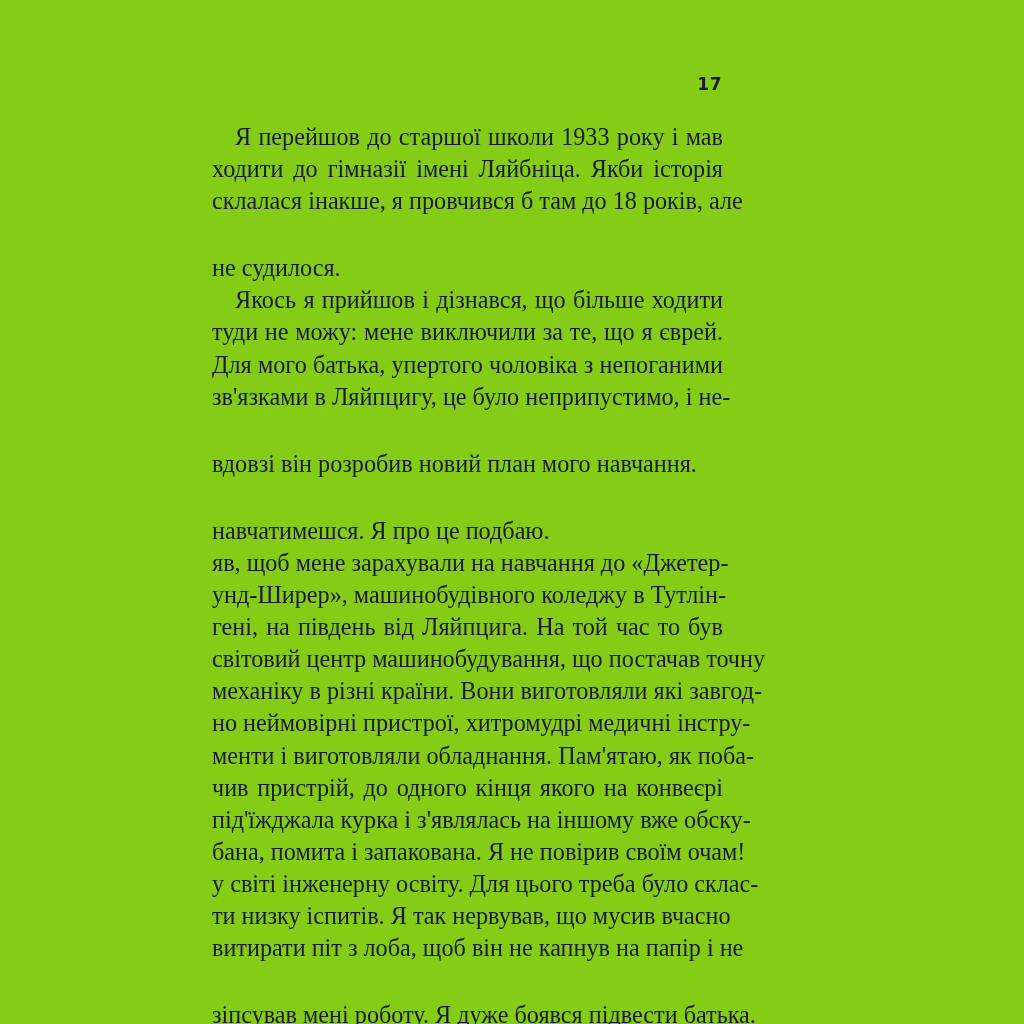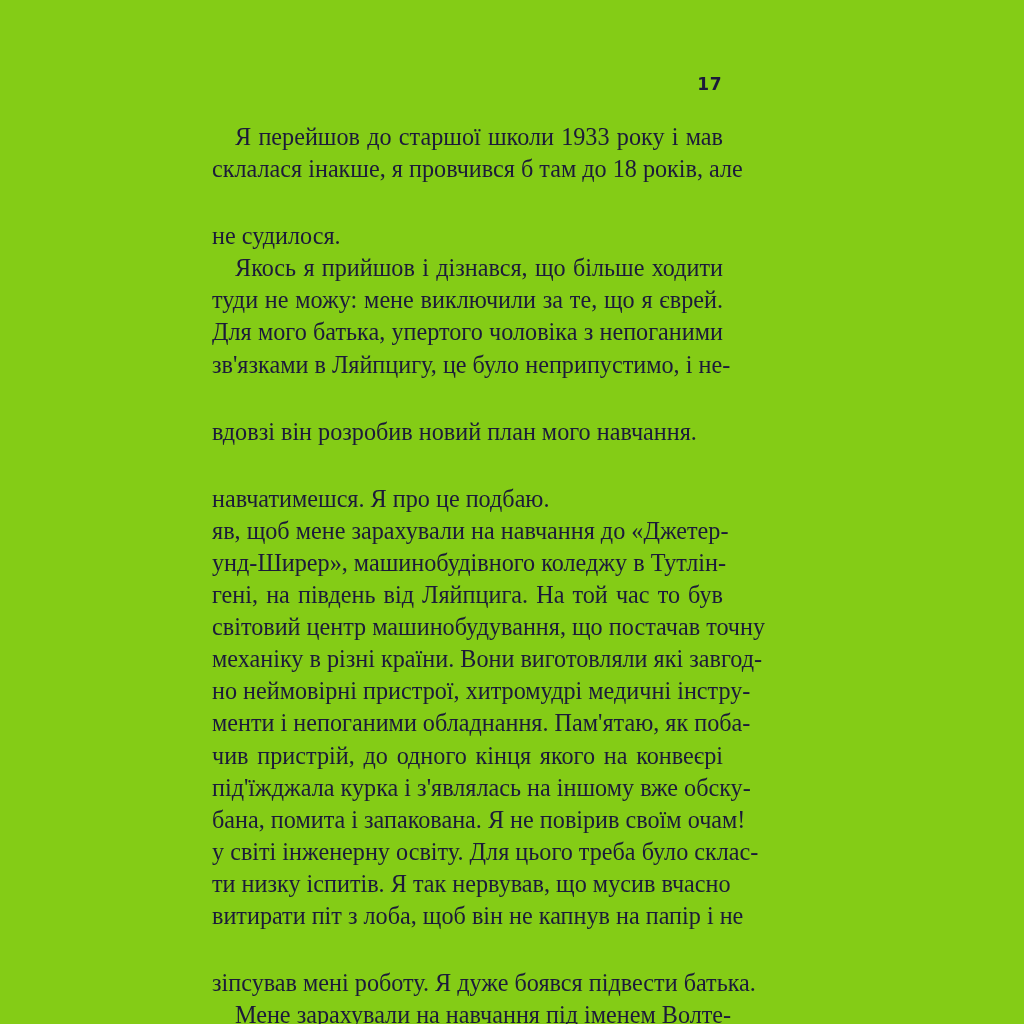--- a/index.html
+++ b/index.html
@@ -61,20 +61,21 @@
 </head>
 <body>
 
 <div class="page">
   <div class="page-number">17</div>
 
   <div class="text-block">
 
     <div>
       <span class="line indent">Я перейшов до старшої школи 1933 року і мав</span>
+      <span class="line">ходити до гімназії імені Ляйбніца. Якби історія</span>
       <span class="line">склалася інакше, я провчився б там до 18 років, але</span>
       <span class="line last">не судилося.</span>
     </div>
 
     <div>
       <span class="line indent">Якось я прийшов і дізнався, що більше ходити</span>
       <span class="line">туди не можу: мене виключили за те, що я єврей.</span>
       <span class="line">Для мого батька, упертого чоловіка з непоганими</span>
       <span class="line">зв'язками в Ляйпцигу, це було неприпустимо, і не-</span>
       <span class="line last">вдовзі він розробив новий план мого навчання.</span>
@@ -84,21 +85,21 @@
       <span class="line last">навчатимешся. Я про це подбаю.</span>
     </div>
 
     <div>
       <span class="line">яв, щоб мене зарахували на навчання до «Джетер-</span>
       <span class="line">унд-Ширер», машинобудівного коледжу в Тутлін-</span>
       <span class="line">гені, на південь від Ляйпцига. На той час то був</span>
       <span class="line">світовий центр машинобудування, що постачав точну</span>
       <span class="line">механіку в різні країни. Вони виготовляли які завгод-</span>
       <span class="line">но неймовірні пристрої, хитромудрі медичні інстру-</span>
-      <span class="line">менти і непоганими обладнання. Пам'ятаю, як поба-</span>
+      <span class="line">менти і виготовляли обладнання. Пам'ятаю, як поба-</span>
       <span class="line">чив пристрій, до одного кінця якого на конвеєрі</span>
       <span class="line">під'їжджала курка і з'являлась на іншому вже обску-</span>
       <span class="line">бана, помита і запакована. Я не повірив своїм очам!</span>
       <span class="line">у світі інженерну освіту. Для цього треба було склас-</span>
       <span class="line">ти низку іспитів. Я так нервував, що мусив вчасно</span>
       <span class="line">витирати піт з лоба, щоб він не капнув на папір і не</span>
       <span class="line last">зіпсував мені роботу. Я дуже боявся підвести батька.</span>
     </div>
 
     <div>

